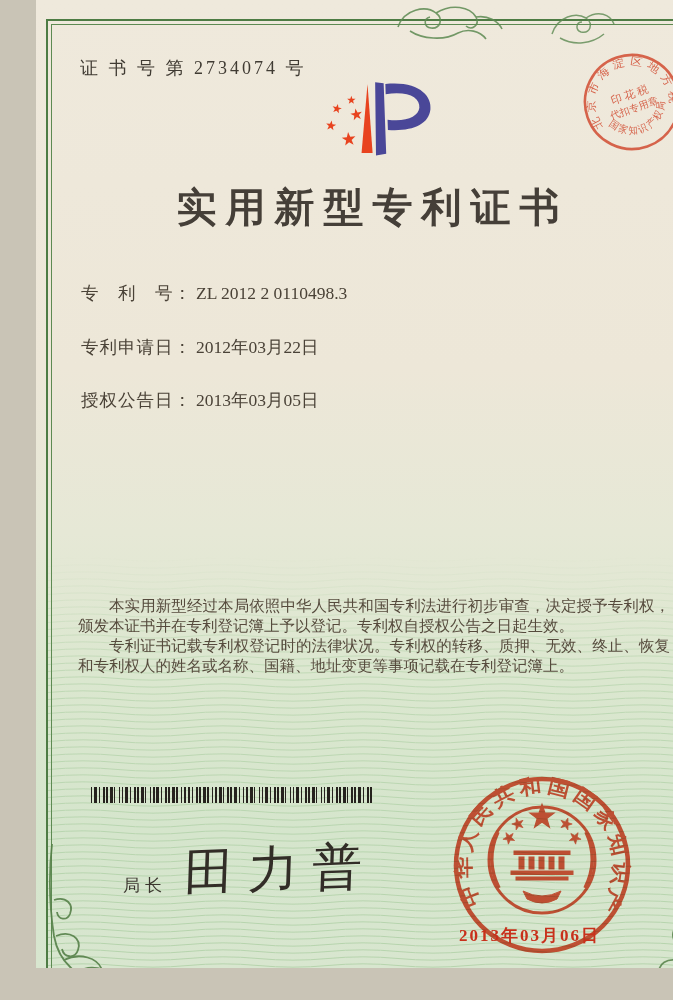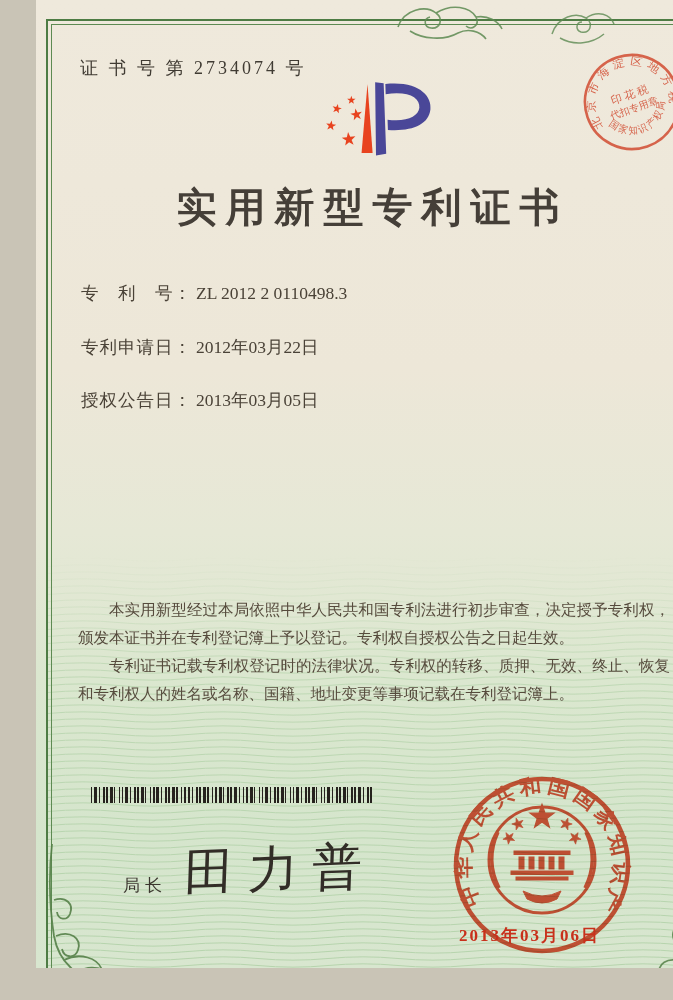--- a/index.html
+++ b/index.html
@@ -15,21 +15,21 @@
   .cert-no{position:absolute;left:44px;top:56px;font-size:18px;letter-spacing:3px;color:#403b33;}
   .logo{position:absolute;left:255px;top:68px;}
   .title{position:absolute;left:0;top:180px;width:100%;text-align:center;font-size:40px;font-weight:700;letter-spacing:9px;color:#453f38;font-family:Liberation Serif, serif;}
   .fields{position:absolute;left:45px;top:281px;width:560px;}
   .field-row{height:53.5px;font-size:17.5px;color:#4a4237;white-space:nowrap;}
   .field-label{letter-spacing:1px;}
   .field-value{margin-left:4px;}
   .redacted{display:inline-block;vertical-align:middle;width:265px;height:25px;margin-left:6px;border-radius:2px;
     background:linear-gradient(90deg,#f3f1ec 0 14%,#e9e7e2 14% 30%,#f6f4ef 30% 46%,#e3e1dd 46% 62%,#f2f0eb 62% 82%,#ece9e4 82% 100%);
     filter:blur(1.5px);box-shadow:0 0 4px 2px rgba(244,242,238,.9);}
-  .paras{position:absolute;left:42px;top:596px;width:592px;font-size:15.5px;line-height:28px;color:#564b3d;text-align:justify;}
+  .paras{position:absolute;left:42px;top:596px;width:592px;font-size:15.5px;line-height:20px;color:#564b3d;text-align:justify;}
   .paras p{margin:0;text-indent:2em;}
   .barcode{position:absolute;left:55px;top:787px;width:283px;height:16px;
     background:repeating-linear-gradient(90deg,#26221e 0 1.5px,transparent 1.5px 3.5px,#26221e 3.5px 6.5px,transparent 6.5px 8px,#26221e 8px 9px,transparent 9px 12.5px,#26221e 12.5px 14px,transparent 14px 15.5px);}
   .sig-title{position:absolute;left:87px;top:874px;font-size:17px;letter-spacing:5px;color:#3c372f;}
   .sig-name{position:absolute;left:148px;top:836px;font-size:50px;letter-spacing:14px;color:#322d27;transform:rotate(-2deg) skewX(-4deg);font-weight:400;}
   .seal{position:absolute;left:399px;top:760px;mix-blend-mode:multiply;opacity:.92;}
   .tax-stamp{position:absolute;left:536px;top:42px;transform:rotate(-19deg);mix-blend-mode:multiply;opacity:.88;}
   .seal-date{position:absolute;left:423px;top:924px;font-size:17px;letter-spacing:2px;color:#c8301b;font-weight:700;}
   .footer{position:absolute;left:0;top:984px;width:100%;text-align:center;font-size:14.5px;letter-spacing:2px;color:#4b443a;}
 </style>

